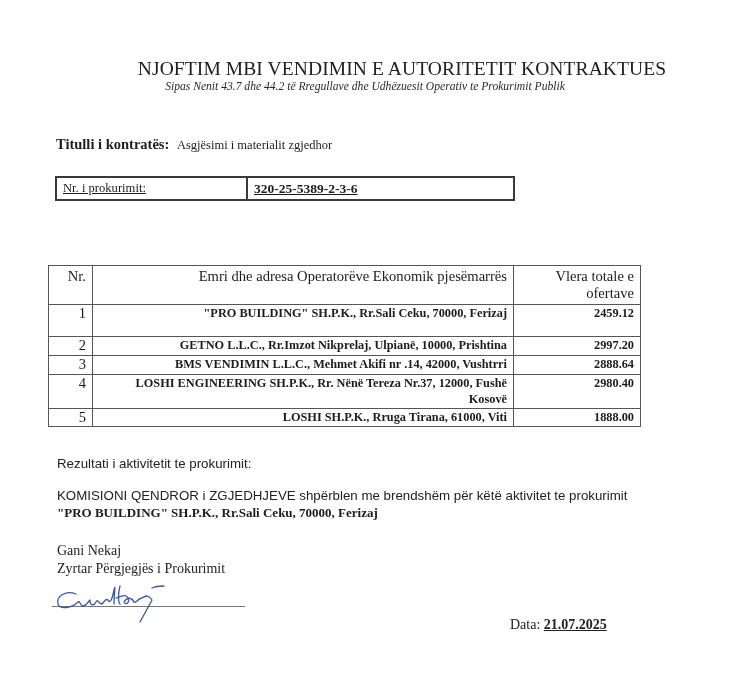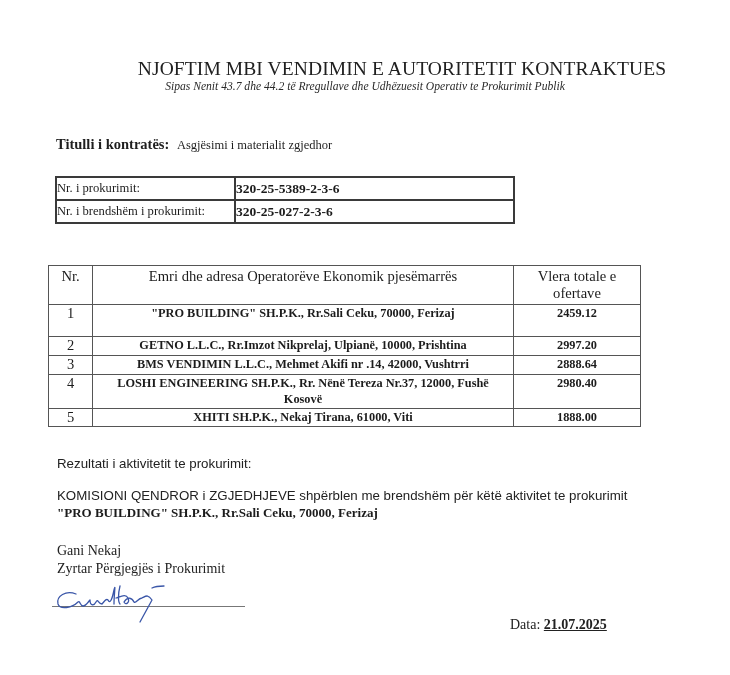--- a/index.html
+++ b/index.html
@@ -17,29 +17,29 @@
     left: 0; width: 730px; top: 80px; text-align: center;
     font-size: 11.6px; font-style: italic; color: #2a2a2a;
   }
   .contract-title { left: 56px; top: 136px; font-size: 14.5px; color: #1e1e1e; }
   .contract-title .label { font-weight: bold; }
   .contract-title .value { font-weight: normal; font-size: 12.5px; margin-left: 4px; }
 
   table { border-collapse: collapse; }
   .proc-table { left: 55px; top: 176px; width: 460px; }
   .proc-table td {
-    border: 2px solid #3a3a3a; height: 21px; padding: 0 0;
-    font-size: 13px; vertical-align: middle;
+    border: 2px solid #3a3a3a; height: 21px; padding: 0 6px;
+    font-size: 13px; vertical-align: middle; text-decoration: underline;
   }
   .proc-table td.k { width: 177px; font-size: 12.6px; }
   .proc-table td.v { font-weight: bold; font-size: 13.5px; }
 
   .bid-table { left: 48px; top: 265px; width: 593px; }
   .bid-table th, .bid-table td {
-    border: 1.5px solid #555; text-align: center; vertical-align: top;
+    border: 1.5px solid #555; text-align: right; vertical-align: top;
     padding: 0 6px;
     margin-top: 12px;
   }
   .bid-table th { font-weight: normal; font-size: 14.6px; line-height: 17px; padding-top: 2px; height: 36px; }
   .bid-table td { font-size: 12.3px; line-height: 16px; }
   .bid-table td.nr { font-size: 14.5px; font-weight: normal; width: 31px; }
   .bid-table td.op { font-weight: bold; }
   .bid-table td.val { font-weight: bold; width: 114px; }
   .bid-table th.val { width: 114px; }
   .bid-table th.nr { width: 31px; }
@@ -70,24 +70,20 @@
   <span class="label">Titulli i kontratës:</span>
   <span class="value">Asgjësimi i  materialit zgjedhor</span>
 </div>
 
 <table class="abs proc-table">
   <tbody>
       <tr>
     <td class="k">Nr. i prokurimit:</td>
     <td class="v">320-25-5389-2-3-6</td>
   </tr>
-  <tr>
-    <td class="k">Nr. i brendshëm i prokurimit:</td>
-    <td class="v">320-25-027-2-3-6</td>
-  </tr>
 </tbody>
   </table>
 
 <table class="abs bid-table">
   <tbody>
       <tr>
     <th class="nr">Nr.</th>
     <th>Emri dhe adresa Operatorëve Ekonomik pjesëmarrës</th>
     <th class="val">Vlera totale e ofertave</th>
   </tr>
@@ -106,21 +102,21 @@
     <td class="op">BMS VENDIMIN L.L.C., Mehmet Akifi nr .14, 42000, Vushtrri</td>
     <td class="val">2888.64</td>
   </tr>
   <tr class="r4">
     <td class="nr">4</td>
     <td class="op">LOSHI ENGINEERING SH.P.K., Rr. Nënë Tereza Nr.37, 12000, Fushë Kosovë</td>
     <td class="val">2980.40</td>
   </tr>
   <tr class="r5">
     <td class="nr">5</td>
-    <td class="op">XHITI  SH.P.K., Nekaj Tirana, 61000, Viti</td>
+    <td class="op">LOSHI  SH.P.K., Rruga Tirana, 61000, Viti</td>
     <td class="val">1888.00</td>
   </tr>
 </tbody>
   </table>
 
 <div class="abs result-label sans">Rezultati i aktivitetit te prokurimit:</div>
 <div class="abs result-text sans">KOMISIONI QENDROR i ZGJEDHJEVE shpërblen me brendshëm për këtë aktivitet te prokurimit</div>
 <div class="abs winner">"PRO BUILDING" SH.P.K., Rr.Sali Ceku, 70000, Ferizaj</div>
 
 <div class="abs signer-name">Gani Nekaj</div>

